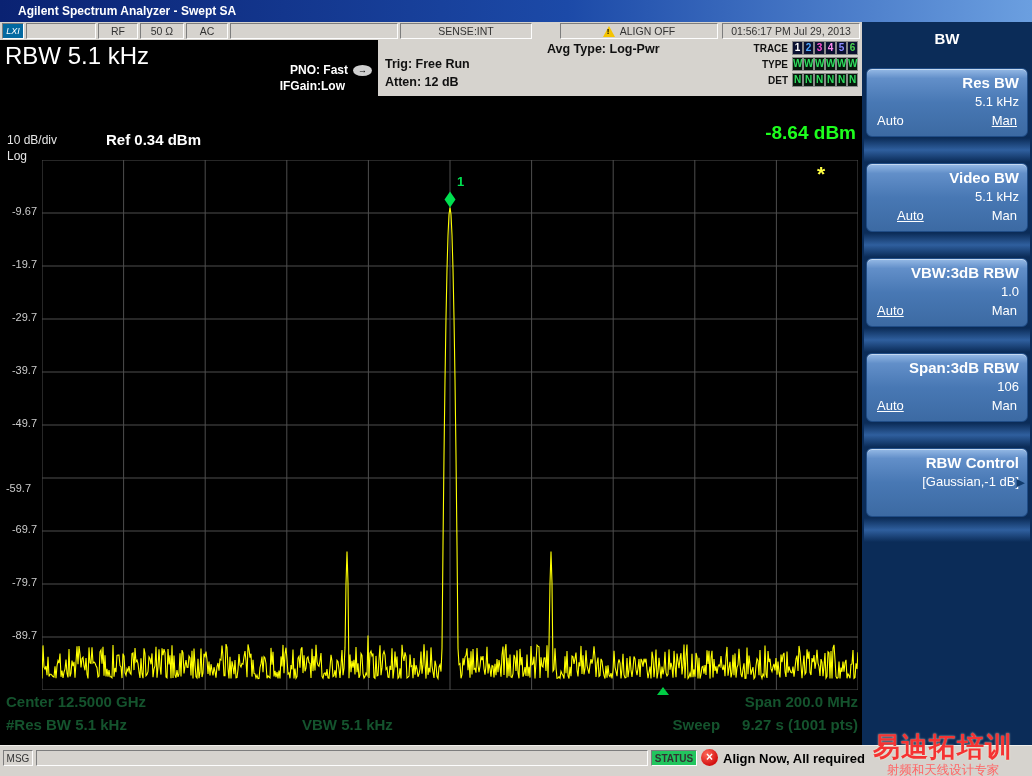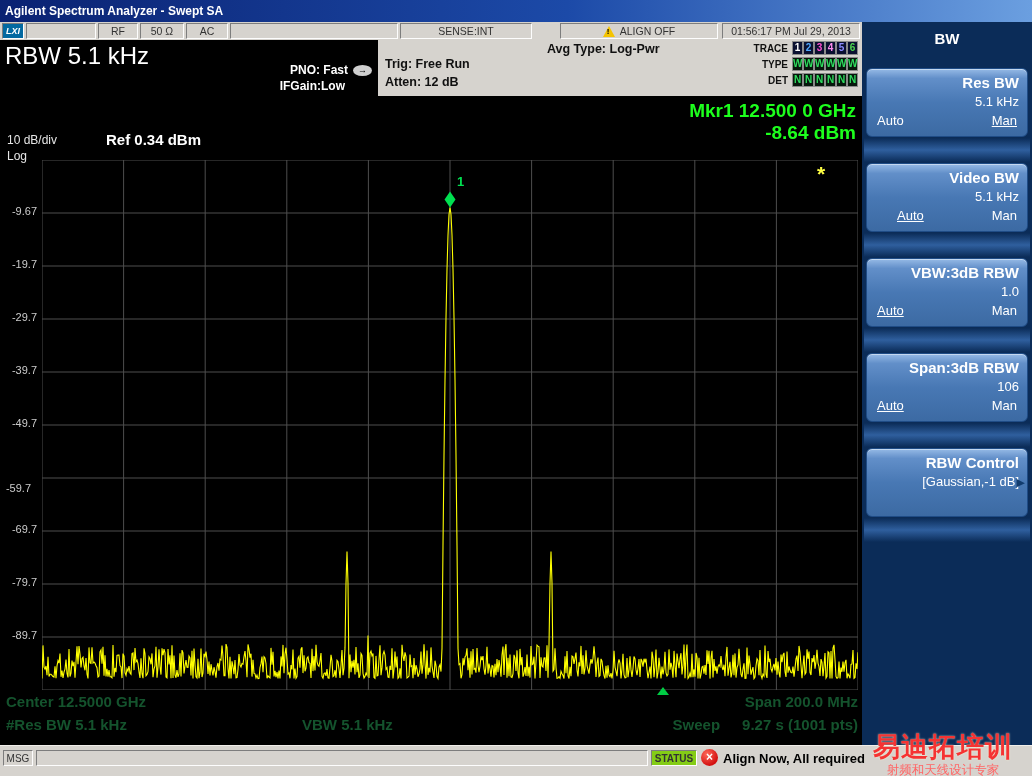--- a/index.html
+++ b/index.html
@@ -2,27 +2,27 @@
 <html><head>
 <meta charset="utf-8">
 <style>
   *{margin:0;padding:0;box-sizing:border-box}
   html,body{width:1032px;height:776px;overflow:hidden;font-family:"Liberation Sans",sans-serif}
   #screen{position:relative;width:1032px;height:776px;background:#d6d3ce}
 
   
   #titlebar{position:absolute;left:0;top:0;width:1032px;height:22px;
     background:linear-gradient(90deg,#0a2272 0%,#1c4aa8 55%,#6b9fe0 100%);
-    color:#fff;font-size:12px;font-weight:bold;line-height:22px;padding-left:5px}
+    color:#fff;font-size:12px;font-weight:bold;line-height:22px;padding-left:18px}
 
   
   .seg{position:absolute;top:23px;height:16px;border:1px solid;
     border-color:#7d7d7d #fdfdfd #fdfdfd #7d7d7d;font-size:10.5px;color:#333;
     display:flex;align-items:center;justify-content:center;background:#d6d3ce;white-space:nowrap}
-  #lxi-badge{background:#0369a1;color:#fff;font-style:italic;font-weight:bold;font-size:9px}
+  #lxi-badge{background:#0369a1;color:#fff;font-style:italic;font-weight:normal;font-size:9px}
   .warn-icon{position:relative;width:0;height:0;border-left:6px solid transparent;
     border-right:6px solid transparent;border-bottom:11px solid #f5c400;display:inline-block;margin-right:5px}
   .warn-icon i{position:absolute;left:-2px;top:1px;font-style:normal;font-weight:bold;font-size:8px;color:#000;line-height:10px}
 
   
   #rbw-box{position:absolute;left:0;top:40px;width:378px;height:56px;background:#000}
   #rbw-large{position:absolute;left:5px;top:42px;color:#fff;font-size:24px;font-weight:normal}
   .wline{position:absolute;color:#fff;font-size:12px;font-weight:bold;text-align:right}
   .pno-icon{display:inline-block;width:19px;height:11px;border-radius:50%;background:#cfcfcf;
     color:#000;font-size:9px;line-height:11px;text-align:center;margin-left:5px;vertical-align:middle}
@@ -54,21 +54,21 @@
     border:1px solid #1f4c86;box-shadow:inset 0 1px 0 rgba(255,255,255,.45);
     padding:3px 8px;color:#fff;cursor:pointer}
   .sk-title{font-size:15px;font-weight:bold;text-align:right;line-height:21px;white-space:nowrap}
   .sk-value{font-size:13px;text-align:right;line-height:18px}
   .sk-automan{display:flex;justify-content:space-between;font-size:13px;line-height:19px;padding:0 2px}
   .sel{text-decoration:underline}
   .sk-arrow{position:absolute;right:2px;top:27px;font-size:11px;color:#123c6e}
 
   
   #statusbar{position:absolute;left:0;top:745px;width:1032px;height:31px;background:#d6d3ce;border-top:1px solid #f0eeea}
-  #status-label{background:#84cc16;font-weight:bold}
+  #status-label{background:#22c55e;font-weight:bold}
   #err-icon{position:absolute;left:701px;top:749px;width:17px;height:17px;border-radius:50%;
     background:radial-gradient(circle at 35% 30%,#ff6a5a,#d31010 70%);color:#fff;font-weight:bold;
     font-size:12px;text-align:center;line-height:16px}
   #status-msg{position:absolute;left:723px;top:751px;font-size:13px;font-weight:bold;color:#000}
 
   
   #watermark{position:absolute;left:854px;top:729px;width:178px;text-align:center;z-index:30;pointer-events:none}
   #wm1{font-size:27px;font-weight:bold;color:#f53333;letter-spacing:1px;text-shadow:0 0 2px rgba(255,255,220,.8)}
   #wm2{font-size:12.5px;color:#f66;margin-top:-3px}
 </style>
@@ -127,21 +127,20 @@
   <div class="digit-row" id="det-digits" style="left:792px;top:73px">
       <span class="digit-box" style="color: rgb(47, 221, 95); background: rgb(7, 24, 12);">N</span>
       <span class="digit-box" style="color: rgb(47, 221, 95); background: rgb(7, 24, 12);">N</span>
       <span class="digit-box" style="color: rgb(47, 221, 95); background: rgb(7, 24, 12);">N</span>
       <span class="digit-box" style="color: rgb(47, 221, 95); background: rgb(7, 24, 12);">N</span>
       <span class="digit-box" style="color: rgb(47, 221, 95); background: rgb(7, 24, 12);">N</span>
       <span class="digit-box" style="color: rgb(47, 221, 95); background: rgb(7, 24, 12);">N</span>
     </div>
 
   <div id="crt"></div>
-  <div class="mkr" style="top:100px">Mkr1 12.500 0 GHz</div>
   <div class="mkr" style="top:122px">-8.64 dBm</div>
   <div class="scale-txt" style="top:133px">10 dB/div</div>
   <div class="scale-txt" style="top:149px">Log</div>
   <div id="ref-txt">Ref 0.34 dBm</div>
 
   <svg id="graticule-svg" width="816" height="530">
     <g id="gridlines" stroke="#4e4e4e" stroke-width="1">
         <line x1="0.0" y1="0" x2="0.0" y2="530"></line>
         <line x1="81.6" y1="0" x2="81.6" y2="530"></line>
         <line x1="163.2" y1="0" x2="163.2" y2="530"></line>

